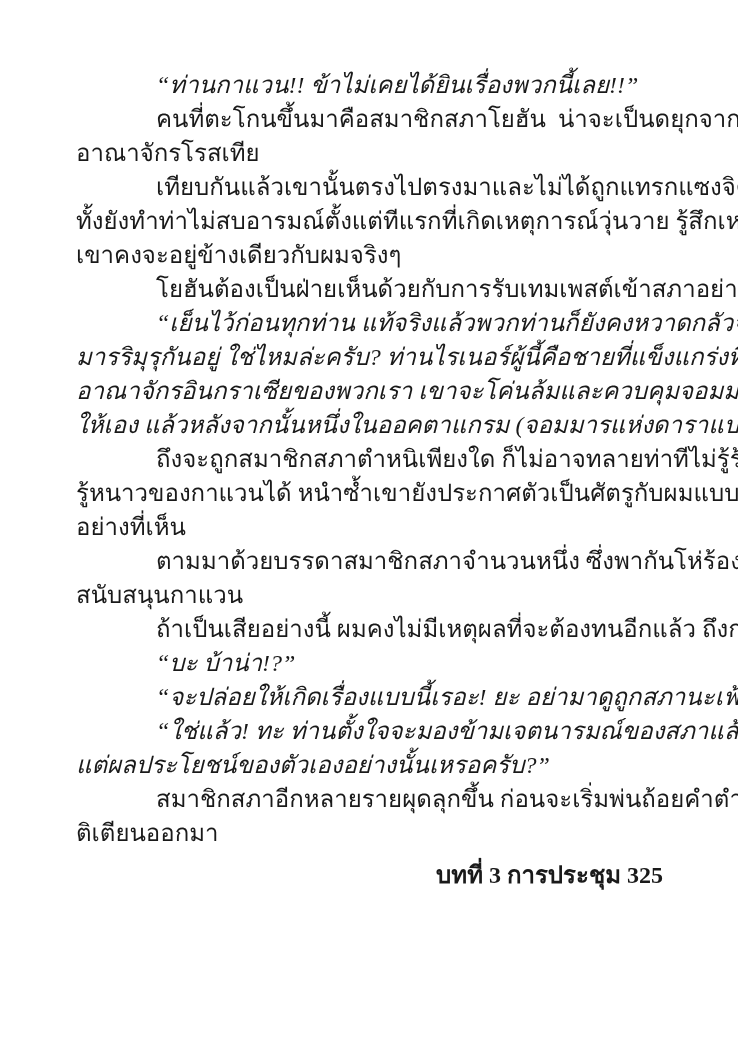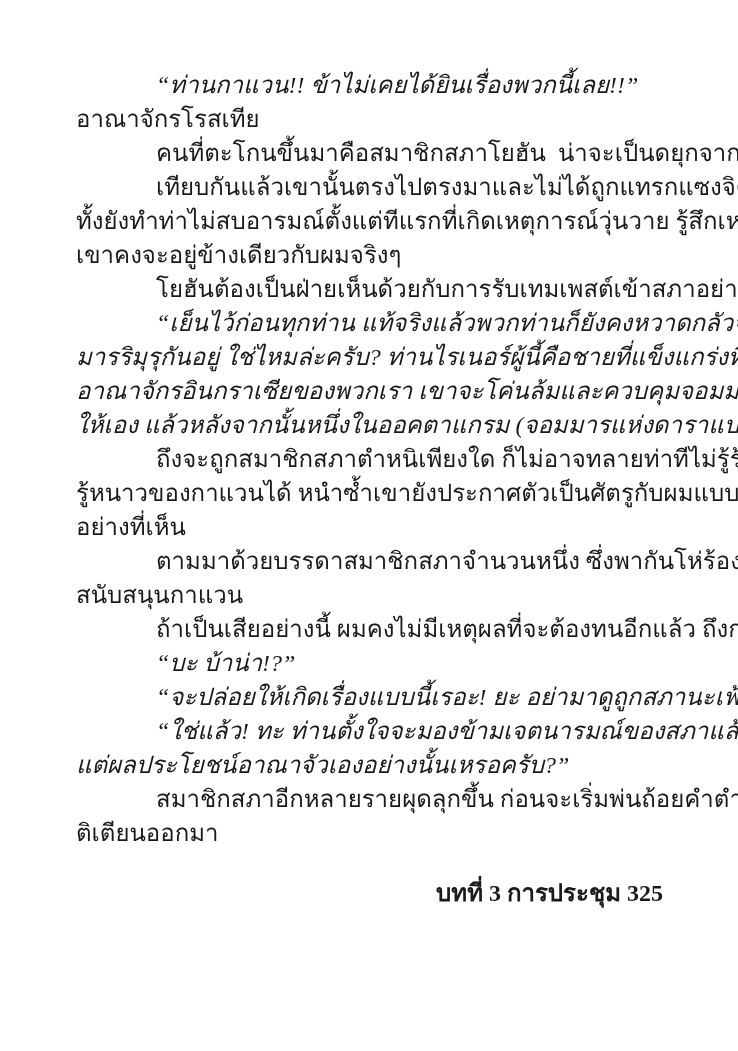--- a/index.html
+++ b/index.html
@@ -31,51 +31,51 @@
     white-space: pre;
     letter-spacing: 0;
   }
   .indent {
     padding-left: 80px;
   }
   .italic {
     font-style: italic;
   }
   .footer {
-    margin-top: 26px;
+    margin-top: 8px;
     font-size: 24px;
     line-height: 34px;
     font-weight: bold;
     text-align: right;
     white-space: pre;
   }
 </style>
 </head>
 <body>
 
 <div class="page">
   <div class="text-block">
     <div class="line indent italic">“ท่านกาแวน!! ข้าไม่เคยได้ยินเรื่องพวกนี้เลย!!”</div>
+    <div class="line indent">คนที่ตะโกนขึ้นมาคือสมาชิกสภาโยฮัน  น่าจะเป็นดยุกจาก</div>
     <div class="line">อาณาจักรโรสเทีย</div>
-    <div class="line indent">คนที่ตะโกนขึ้นมาคือสมาชิกสภาโยฮัน  น่าจะเป็นดยุกจาก</div>
     <div class="line indent">เทียบกันแล้วเขานั้นตรงไปตรงมาและไม่ได้ถูกแทรกแซงจิตใจ</div>
     <div class="line">ทั้งยังทำท่าไม่สบอารมณ์ตั้งแต่ทีแรกที่เกิดเหตุการณ์วุ่นวาย รู้สึกเหมือนว่า</div>
     <div class="line">เขาคงจะอยู่ข้างเดียวกับผมจริงๆ</div>
     <div class="line indent">โยฮันต้องเป็นฝ่ายเห็นด้วยกับการรับเทมเพสต์เข้าสภาอย่าง</div>
     <div class="line indent italic">“เย็นไว้ก่อนทุกท่าน แท้จริงแล้วพวกท่านก็ยังคงหวาดกลัวจอม</div>
     <div class="line italic">มารริมุรุกันอยู่ ใช่ไหมล่ะครับ? ท่านไรเนอร์ผู้นี้คือชายที่แข็งแกร่งที่สุดใน</div>
     <div class="line italic">อาณาจักรอินกราเซียของพวกเรา เขาจะโค่นล้มและควบคุมจอมมารริมุรุ</div>
     <div class="line italic">ให้เอง แล้วหลังจากนั้นหนึ่งในออคตาแกรม (จอมมารแห่งดาราแปดแฉก)</div>
     <div class="line indent">ถึงจะถูกสมาชิกสภาตำหนิเพียงใด ก็ไม่อาจทลายท่าทีไม่รู้ร้อน</div>
     <div class="line">รู้หนาวของกาแวนได้ หนำซ้ำเขายังประกาศตัวเป็นศัตรูกับผมแบบเปิดเผย</div>
     <div class="line">อย่างที่เห็น</div>
     <div class="line indent">ตามมาด้วยบรรดาสมาชิกสภาจำนวนหนึ่ง ซึ่งพากันโห่ร้องเพื่อ</div>
     <div class="line">สนับสนุนกาแวน</div>
     <div class="line indent">ถ้าเป็นเสียอย่างนี้ ผมคงไม่มีเหตุผลที่จะต้องทนอีกแล้ว ถึงกระนั้น</div>
     <div class="line indent italic">“บะ บ้าน่า!?”</div>
     <div class="line indent italic">“จะปล่อยให้เกิดเรื่องแบบนี้เรอะ! ยะ อย่ามาดูถูกสภานะเฟ้ย!!”</div>
     <div class="line indent italic">“ใช่แล้ว! ทะ ท่านตั้งใจจะมองข้ามเจตนารมณ์ของสภาแล้วสนใจ</div>
-    <div class="line italic">แต่ผลประโยชน์อาณาจัวเองอย่างนั้นเหรอครับ?”</div>
+    <div class="line italic">แต่ผลประโยชน์ของตัวเองอย่างนั้นเหรอครับ?”</div>
     <div class="line indent">สมาชิกสภาอีกหลายรายผุดลุกขึ้น ก่อนจะเริ่มพ่นถ้อยคำตำหนิ</div>
     <div class="line">ติเตียนออกมา</div>
   </div>
   <div class="footer">บทที่ 3 การประชุม 325</div>
 </div>
 
 </body></html>

